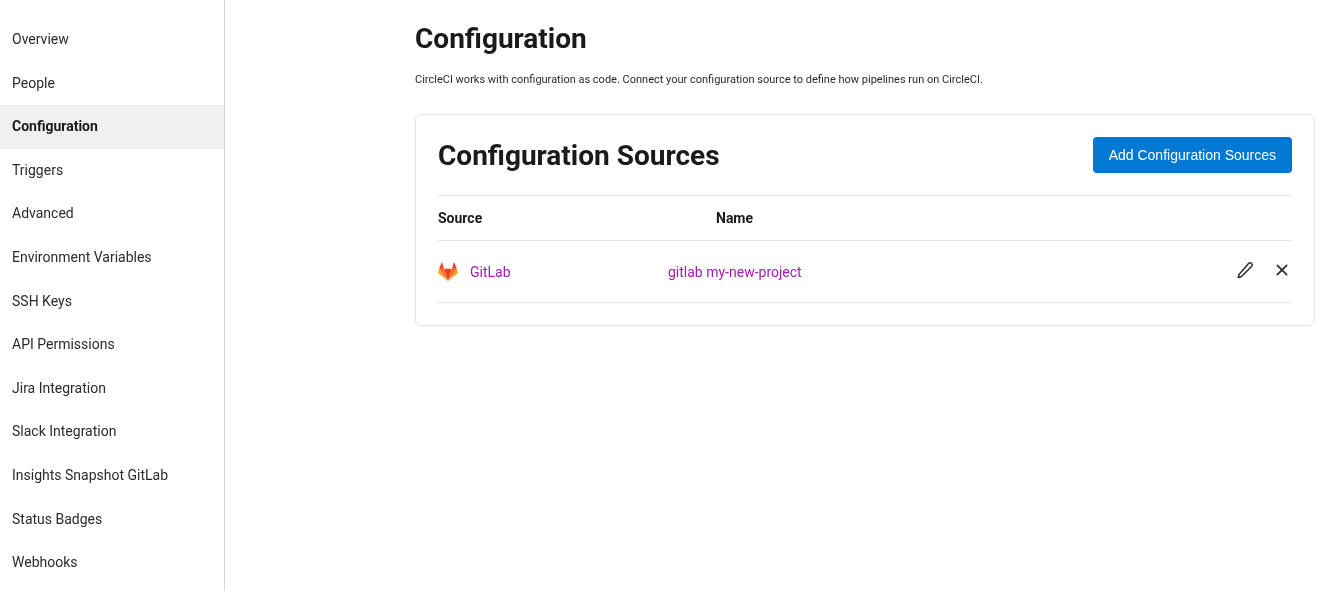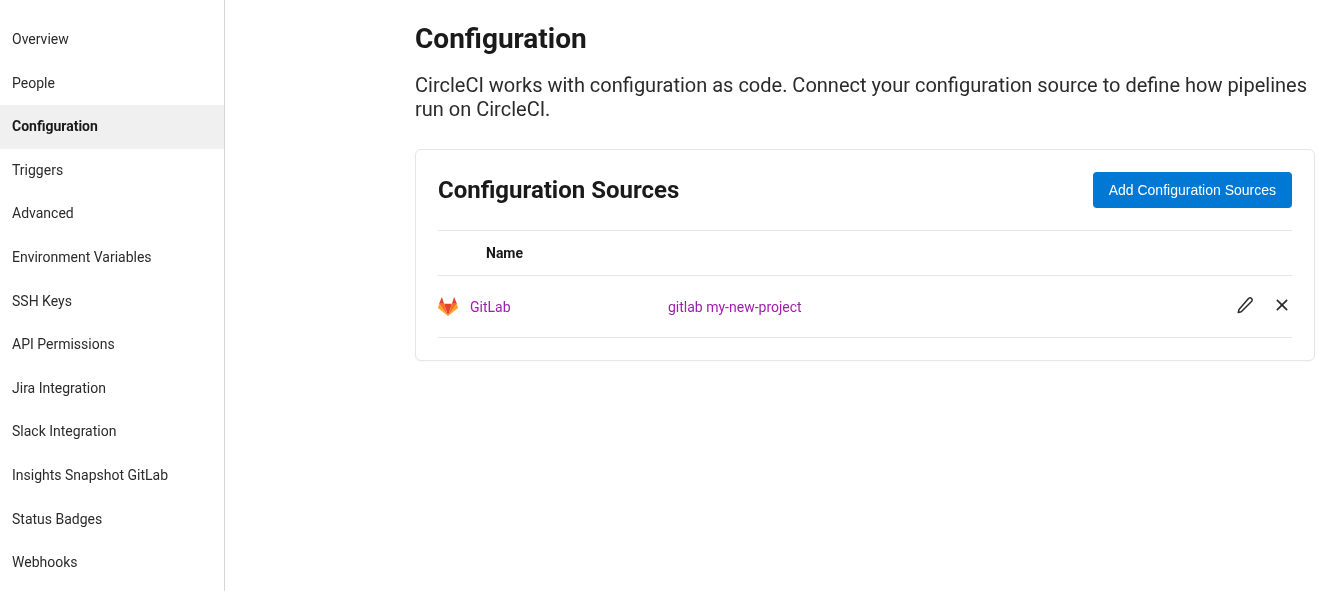--- a/index.html
+++ b/index.html
@@ -39,41 +39,41 @@
       flex: 1;
       padding: 22px 20px 20px 190px;
     }
     .page-title {
       font-size: 28px;
       font-weight: 700;
       color: #1a1a1a;
       margin-bottom: 18px;
     }
     .page-description {
-      font-size: 20px;
+      font-size: 11px;
       color: #2b2b2b;
       margin-bottom: 28px;
       margin-top: 13px;
     }
     .card {
       border: 1px solid #e6e6e6;
       border-radius: 6px;
       background: #fff;
       padding: 0 22px 22px 22px;
       box-shadow: 0 1px 2px rgba(0,0,0,0.03);
     }
     .card-header {
       display: flex;
       align-items: center;
       justify-content: space-between;
       padding-top: 22px;
       padding-bottom: 22px;
     }
     .card-title {
-      font-size: 24px;
+      font-size: 28px;
       font-weight: 700;
       color: #1a1a1a;
     }
     .btn-primary {
       background: #0078d4;
       color: #fff;
       border: none;
       border-radius: 4px;
       padding: 10px 16px;
       font-size: 14px;
@@ -146,20 +146,21 @@
     <h1 class="page-title">Configuration</h1>
     <p class="page-description">CircleCI works with configuration as code. Connect your configuration source to define how pipelines run on CircleCI.</p>
 
     <section class="card">
       <div class="card-header">
         <h2 class="card-title">Configuration Sources</h2>
         <button class="btn-primary">Add Configuration Sources</button>
       </div>
 
       <div class="table-head">
+        <div class="col-source">Source</div>
         <div class="col-name">Name</div>
         <div class="col-actions"></div>
       </div>
 
       <div class="table-row">
         <div class="cell-source">
           <span class="gitlab-icon">
             <svg width="20" height="20" viewBox="0 0 36 36">
               <path fill="#E24329" d="M18 34 L11 12 L25 12 Z"></path>
               <path fill="#FC6D26" d="M18 34 L11 12 L2 12 Z"></path>

